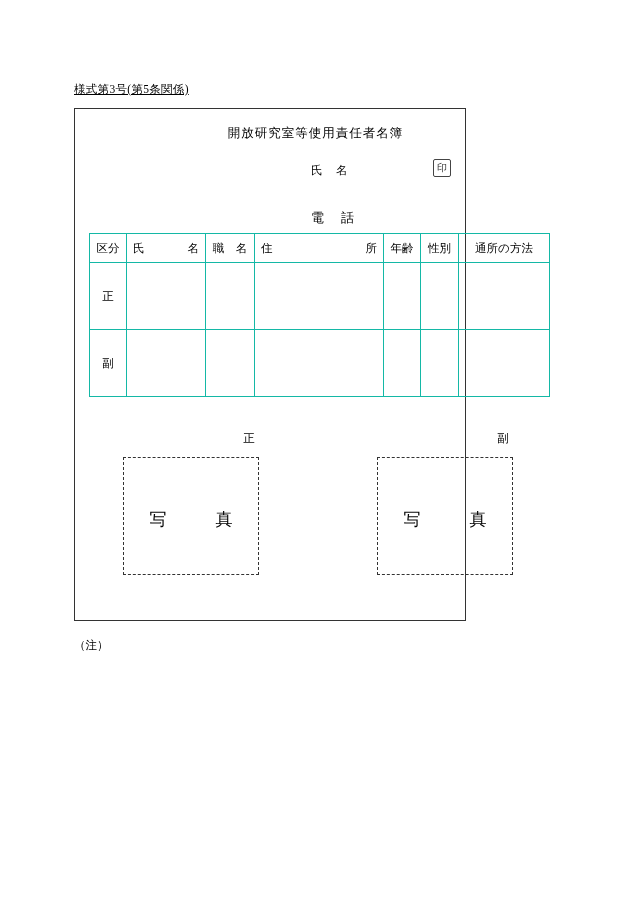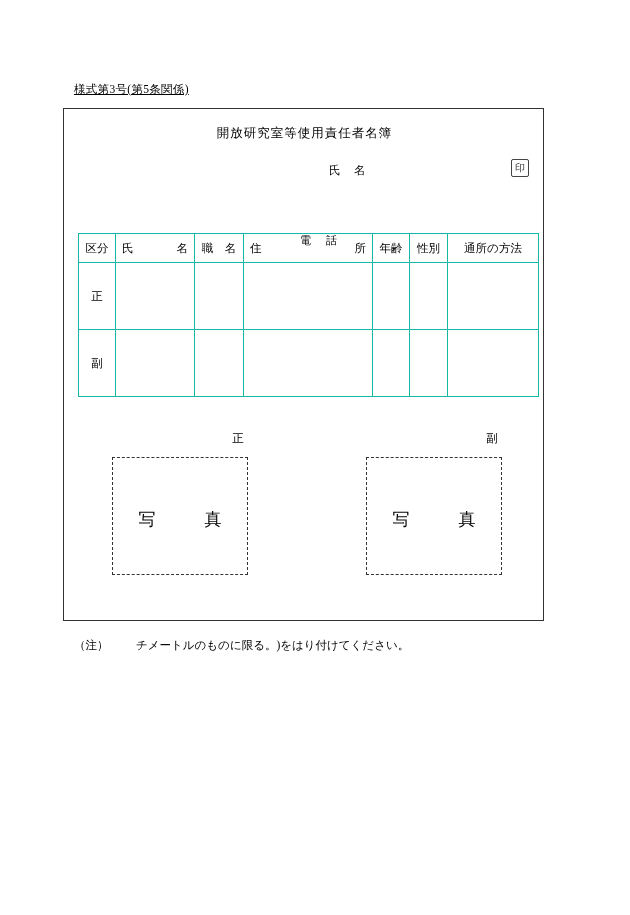--- a/index.html
+++ b/index.html
@@ -25,23 +25,23 @@
     position: absolute;
     left: 74px;
     top: 82px;
     font-size: 11.5px;
     letter-spacing: 0.3px;
     white-space: nowrap;
     text-decoration: underline;
   }
   .frame {
     position: absolute;
-    left: 63px;
+    left: 74px;
     top: 108px;
-    width: 481px;
+    width: 392px;
     height: 513px;
     border: 1px solid #333333;
     box-sizing: border-box;
   }
   .doc-title {
     position: absolute;
     left: 0;
     top: 16px;
     width: 481px;
     text-align: center;
@@ -50,21 +50,20 @@
   }
   .name-block {
     position: absolute;
     left: 236px;
     top: 52px;
     font-size: 11.5px;
     line-height: 18px;
   }
   .name-line {
     letter-spacing: 1px;
-    margin-left: 29px;
   }
   .name-sub {
     letter-spacing: 0px;
   }
   .seal {
     position: absolute;
     right: 14px;
     top: 50px;
     width: 16px;
     height: 16px;
@@ -72,23 +71,22 @@
     border-radius: 2px;
     font-size: 10px;
     line-height: 15px;
     text-align: center;
     color: #333;
   }
   .tel-block {
     position: absolute;
     left: 236px;
     top: 100px;
-    font-size: 11px;
+    font-size: 13px;
     letter-spacing: 2px;
-    margin-top: 24px;
   }
   table.roster {
     position: absolute;
     left: 14px;
     top: 124px;
     width: 453px;
     border-collapse: collapse;
     table-layout: fixed;
   }
   table.roster th,
@@ -257,17 +255,16 @@
     </div>
     <div class="photo-box right">
       <span>写　真</span>
     </div>
 
   </div>
 
   <div class="note">
     <span class="note-label">（注）</span>
     <span class="note-body">
-      <span class="note-line2">チメートルのものに限る。)をはり付けてください。</span>
     </span>
   </div>
 
 </div>
 
 </body></html>

